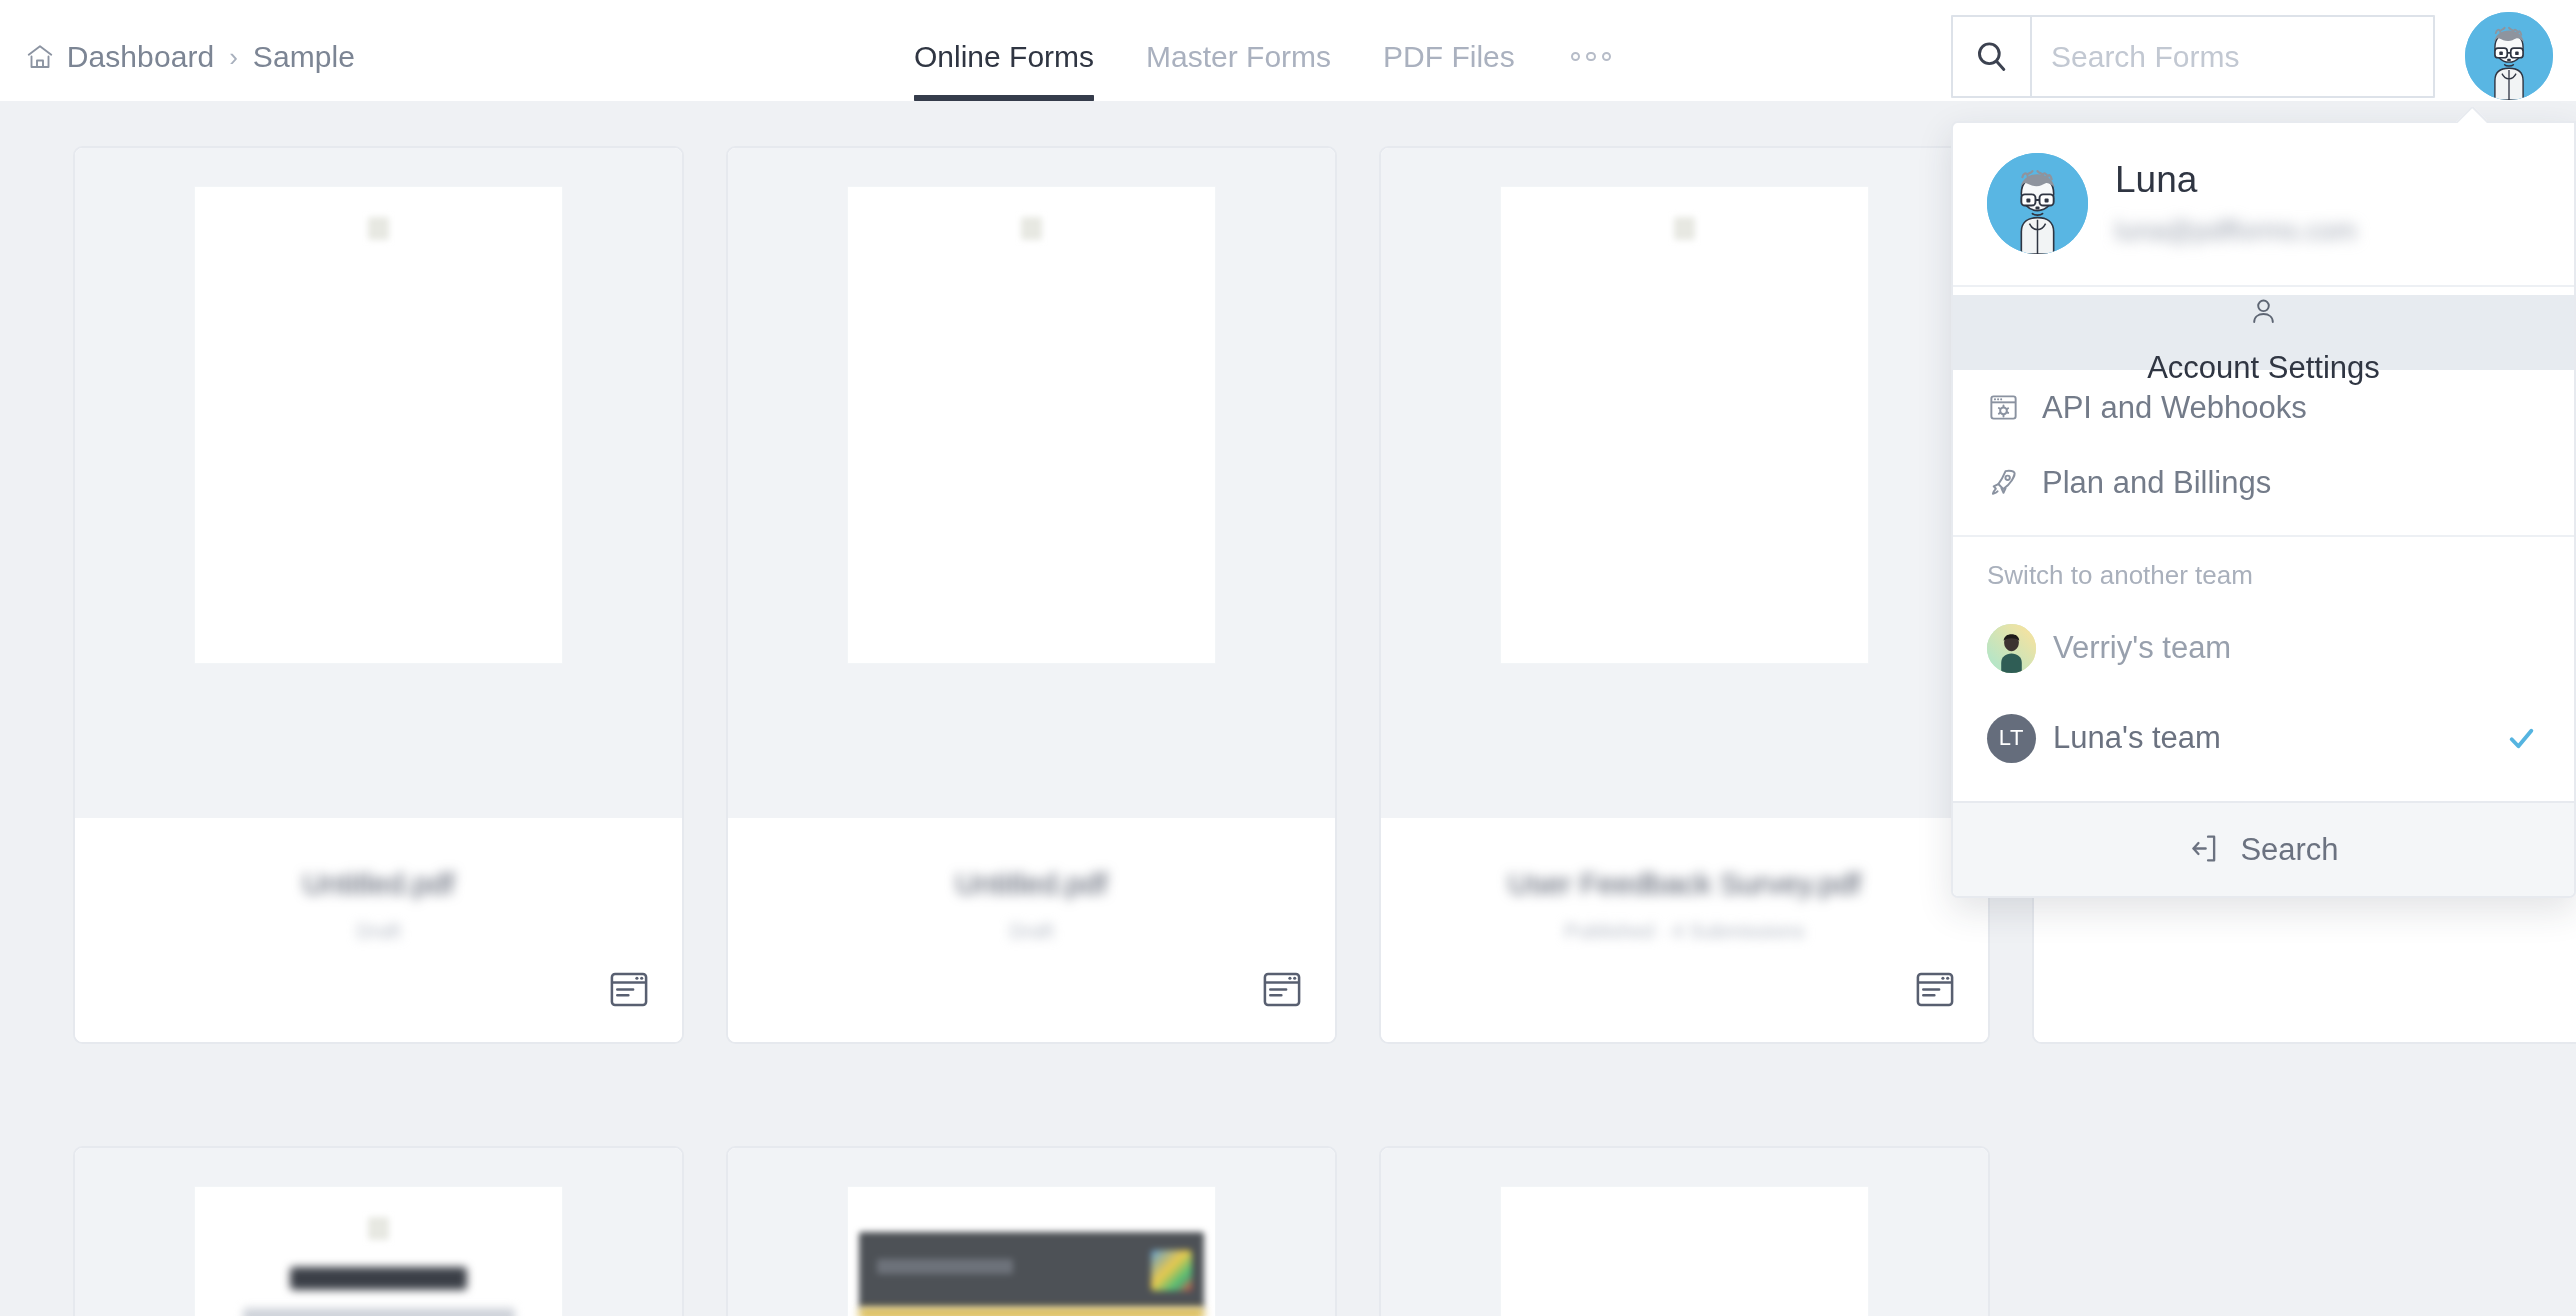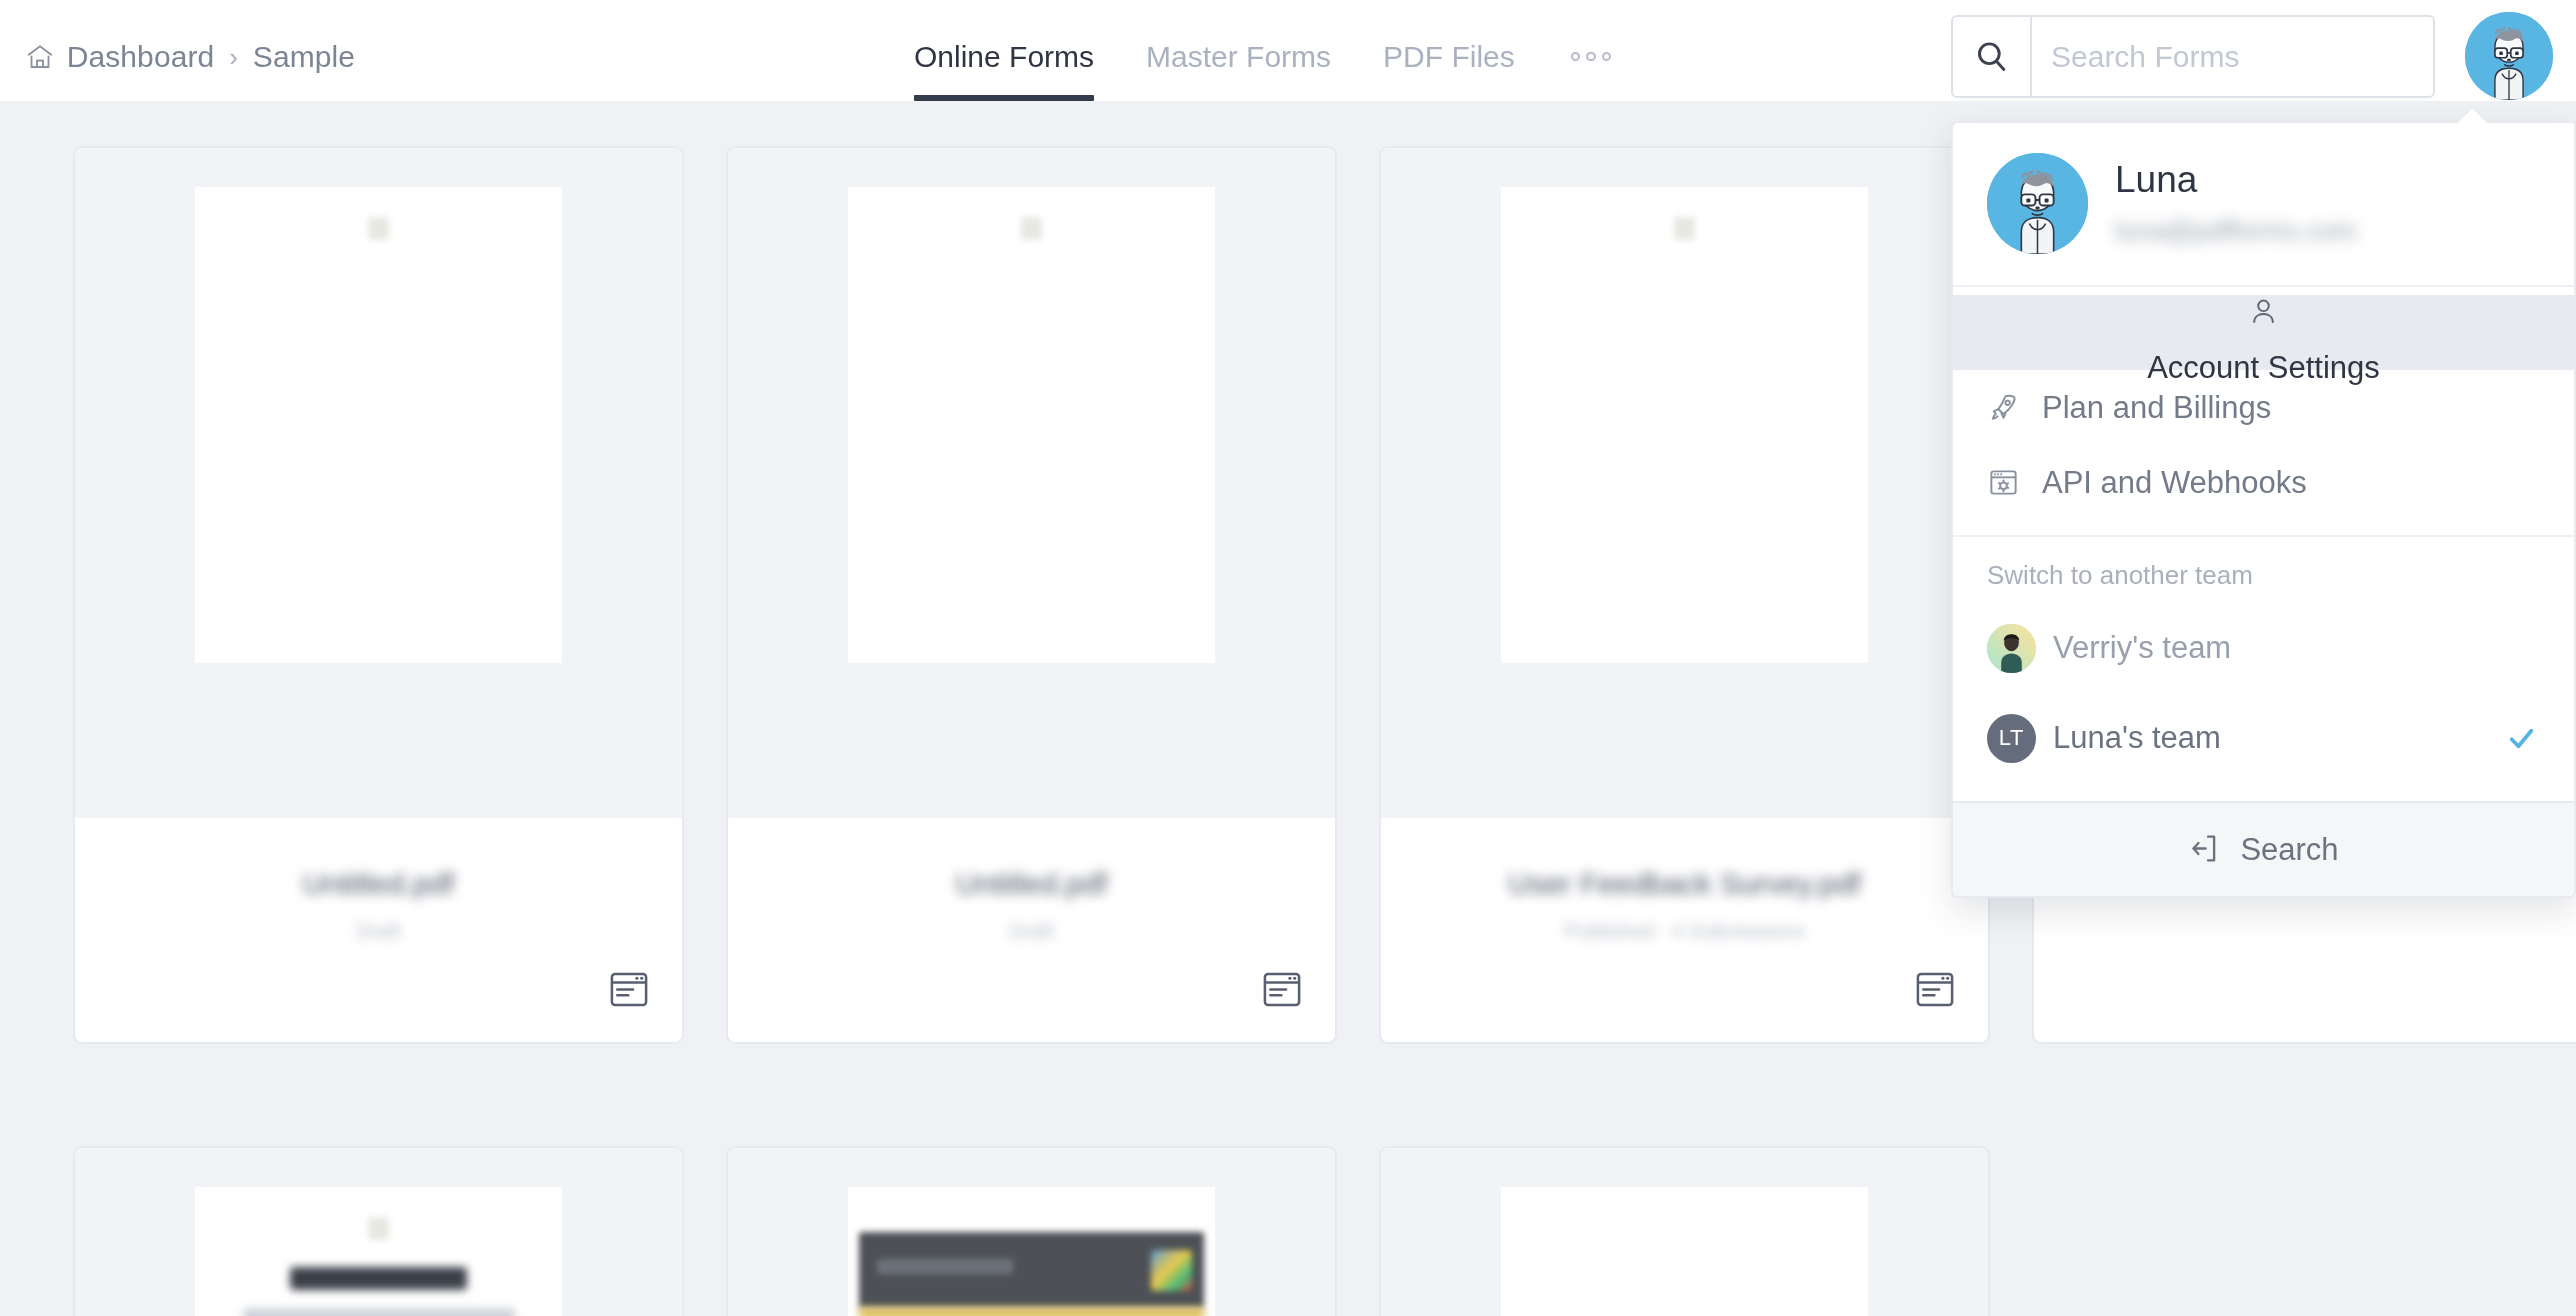--- a/index.html
+++ b/index.html
@@ -95,21 +95,21 @@
   }
   .tab-dots span:last-child { margin-right: 0; }
 
   .search-wrap {
     position: absolute;
     top: 15px;
     left: 1951px;
     width: 484px;
     height: 83px;
     border: 2px solid #dde2e9;
-    border-radius: 6px;
+    border-radius: 1px;
     background: #fff;
     display: flex;
     align-items: center;
     overflow: hidden;
   }
   .search-icon-box {
     width: 79px;
     height: 100%;
     display: flex;
     align-items: center;
@@ -612,44 +612,44 @@
         <svg viewBox="0 0 24 24" width="31" height="31" fill="none" stroke="#5d6573" stroke-width="1.5" stroke-linecap="round">
           <circle cx="12" cy="7.6" r="4.1"></circle>
           <path d="M4.8 20.2c0-4 3.2-6.2 7.2-6.2s7.2 2.2 7.2 6.2"></path>
         </svg>
       </span>
       <span>Account Settings</span>
     </div>
 
     <div class="dd-item">
       <span class="dd-ico">
-        <svg viewBox="0 0 24 24" width="31" height="31" fill="none" stroke="#8a92a0" stroke-width="1.5" stroke-linecap="round" stroke-linejoin="round">
-          <path d="M13.6 3.2c3.6-1 6.4.4 6.8 1 .4.6-.2 3.4-2 6.2-2.4 3.8-6.6 6.6-6.6 6.6l-3.8-3.8S11.2 9 13.6 3.2z"></path>
-          <circle cx="15.2" cy="8.4" r="1.7"></circle>
-          <path d="M8 13.2 4.4 15l1.6 1.6"></path>
-          <path d="M5.8 17.2c-1.2 1-2 3.6-2 3.6s2.6-.8 3.6-2"></path>
-          <path d="M10.4 16.6 12 20l1.6-3.4"></path>
-        </svg>
-      </span>
-      <span>Plan and Billings</span>
-    </div>
-
-    <div class="dd-item">
-      <span class="dd-ico">
         <svg viewBox="0 0 24 24" width="31" height="31" fill="none" stroke="#8a92a0" stroke-width="1.5" stroke-linejoin="round">
           <rect x="2.6" y="3.4" width="18.8" height="17.2" rx="1.8"></rect>
           <path d="M2.6 8h18.8"></path>
           <circle cx="5.4" cy="5.7" r=".8" fill="#8a92a0" stroke="none"></circle>
           <circle cx="7.8" cy="5.7" r=".8" fill="#8a92a0" stroke="none"></circle>
           <circle cx="10.2" cy="5.7" r=".8" fill="#8a92a0" stroke="none"></circle>
           <circle cx="12" cy="14.6" r="2.6"></circle>
           <path d="M12 10.4v1M12 18v1M8.4 12.4l.9.6M14.7 15.6l.9.6M8.4 16.8l.9-.6M14.7 13.2l.9-.6" stroke-linecap="round"></path>
         </svg>
       </span>
       <span>API and Webhooks</span>
+    </div>
+
+    <div class="dd-item">
+      <span class="dd-ico">
+        <svg viewBox="0 0 24 24" width="31" height="31" fill="none" stroke="#8a92a0" stroke-width="1.5" stroke-linecap="round" stroke-linejoin="round">
+          <path d="M13.6 3.2c3.6-1 6.4.4 6.8 1 .4.6-.2 3.4-2 6.2-2.4 3.8-6.6 6.6-6.6 6.6l-3.8-3.8S11.2 9 13.6 3.2z"></path>
+          <circle cx="15.2" cy="8.4" r="1.7"></circle>
+          <path d="M8 13.2 4.4 15l1.6 1.6"></path>
+          <path d="M5.8 17.2c-1.2 1-2 3.6-2 3.6s2.6-.8 3.6-2"></path>
+          <path d="M10.4 16.6 12 20l1.6-3.4"></path>
+        </svg>
+      </span>
+      <span>Plan and Billings</span>
     </div>
   </div>
 
   <div class="dd-section">
     <div class="dd-section-title">Switch to another team</div>
 
     <div class="dd-team">
       <span class="team-avatar photo">
         <svg viewBox="0 0 40 40" width="49" height="49">
           <defs>

